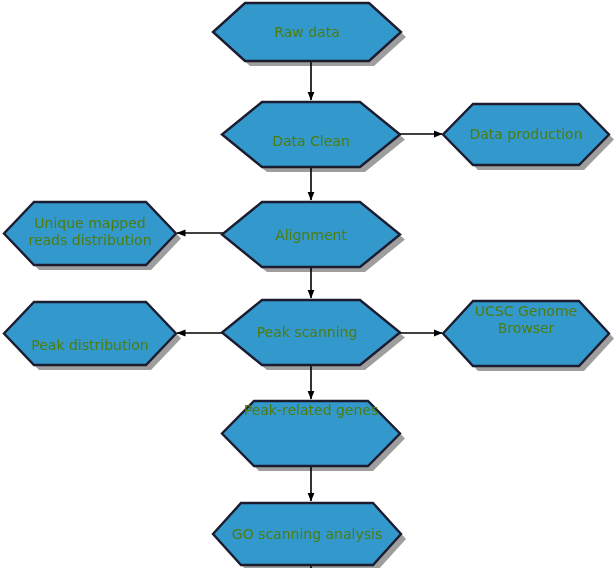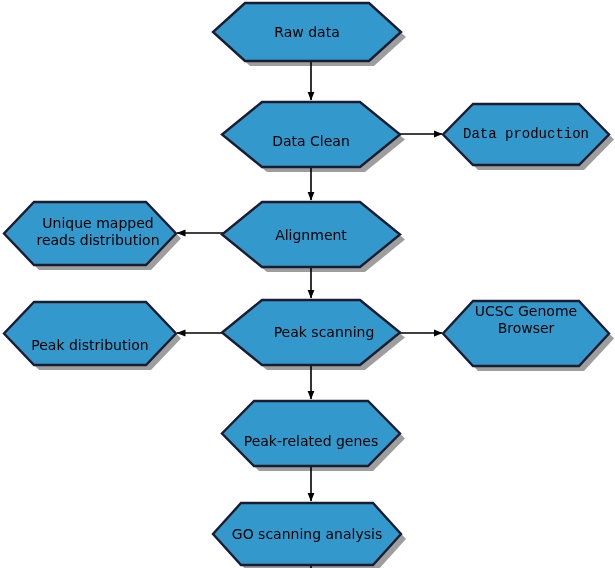--- a/index.html
+++ b/index.html
@@ -24,21 +24,21 @@
     width: 615px;
     height: 568px;
     display: block;
   }
   .node-label {
     position: absolute;
     display: flex;
     align-items: center;
     justify-content: center;
     text-align: center;
-    color: #000000;
+    color: #4d7c0f;
     font-size: 14px;
     line-height: 17px;
     font-family: "DejaVu Sans", sans-serif;
     pointer-events: none;
     white-space: pre-line;
     letter-spacing: 0px;
   }
 </style>
 </head>
 <body>
@@ -83,24 +83,24 @@
         <polygon points="262,300 360,300 400,332.5 360,365 262,365 222,332.5" fill="#3399cc" stroke="#1c1c30" stroke-width="2.4" stroke-linejoin="miter"></polygon>
         <polygon points="34,302 146,302 176,333.5 146,365 34,365 4,333.5" fill="#3399cc" stroke="#1c1c30" stroke-width="2.4" stroke-linejoin="miter"></polygon>
         <polygon points="473,301 579,301 609,333.5 579,366 473,366 443,333.5" fill="#3399cc" stroke="#1c1c30" stroke-width="2.4" stroke-linejoin="miter"></polygon>
         <polygon points="254,401 368,401 400,433.5 368,466 254,466 222,433.5" fill="#3399cc" stroke="#1c1c30" stroke-width="2.4" stroke-linejoin="miter"></polygon>
         <polygon points="241,503 373,503 401,534 373,565 241,565 213,534" fill="#3399cc" stroke="#1c1c30" stroke-width="2.4" stroke-linejoin="miter"></polygon>
       </g>
   </svg>
   <div id="label-layer">
       <div class="node-label" style="left: 213px; top: 3px; width: 188px; height: 58px;">Raw data</div>
       <div class="node-label" style="left: 222px; top: 114px; width: 178px; height: 55px;">Data Clean</div>
-      <div class="node-label" style="left: 443px; top: 104px; width: 166px; height: 61px; font-family: Liberation Mono, monospace;">Data production</div>
+      <div class="node-label" style="left: 443px; top: 104px; width: 166px; height: 61px;">Data production</div>
       <div class="node-label" style="left: 222px; top: 202px; width: 178px; height: 66px;">Alignment</div>
-      <div class="node-label" style="left: 12px; top: 202px; width: 172px; height: 60px; text-align: center;">Unique mapped
+      <div class="node-label" style="left: 4px; top: 202px; width: 172px; height: 60px; text-align: center;">Unique mapped
 reads distribution</div>
-      <div class="node-label" style="left: 235px; top: 300px; width: 178px; height: 65px;">Peak scanning</div>
+      <div class="node-label" style="left: 218px; top: 300px; width: 178px; height: 65px;">Peak scanning</div>
       <div class="node-label" style="left: 4px; top: 302px; width: 172px; height: 63px; margin-top: 12px;">Peak distribution</div>
       <div class="node-label" style="left: 443px; top: 294px; width: 166px; height: 52px;">UCSC Genome
 Browser</div>
-      <div class="node-label" style="left: 222px; top: 409px; width: 178px; height: 65px;">Peak-related genes</div>
+      <div class="node-label" style="left: 222px; top: 378px; width: 178px; height: 65px;">Peak-related genes</div>
       <div class="node-label" style="left: 213px; top: 503px; width: 188px; height: 62px;">GO scanning analysis</div>
     </div>
 </div>
 
 </body></html>

